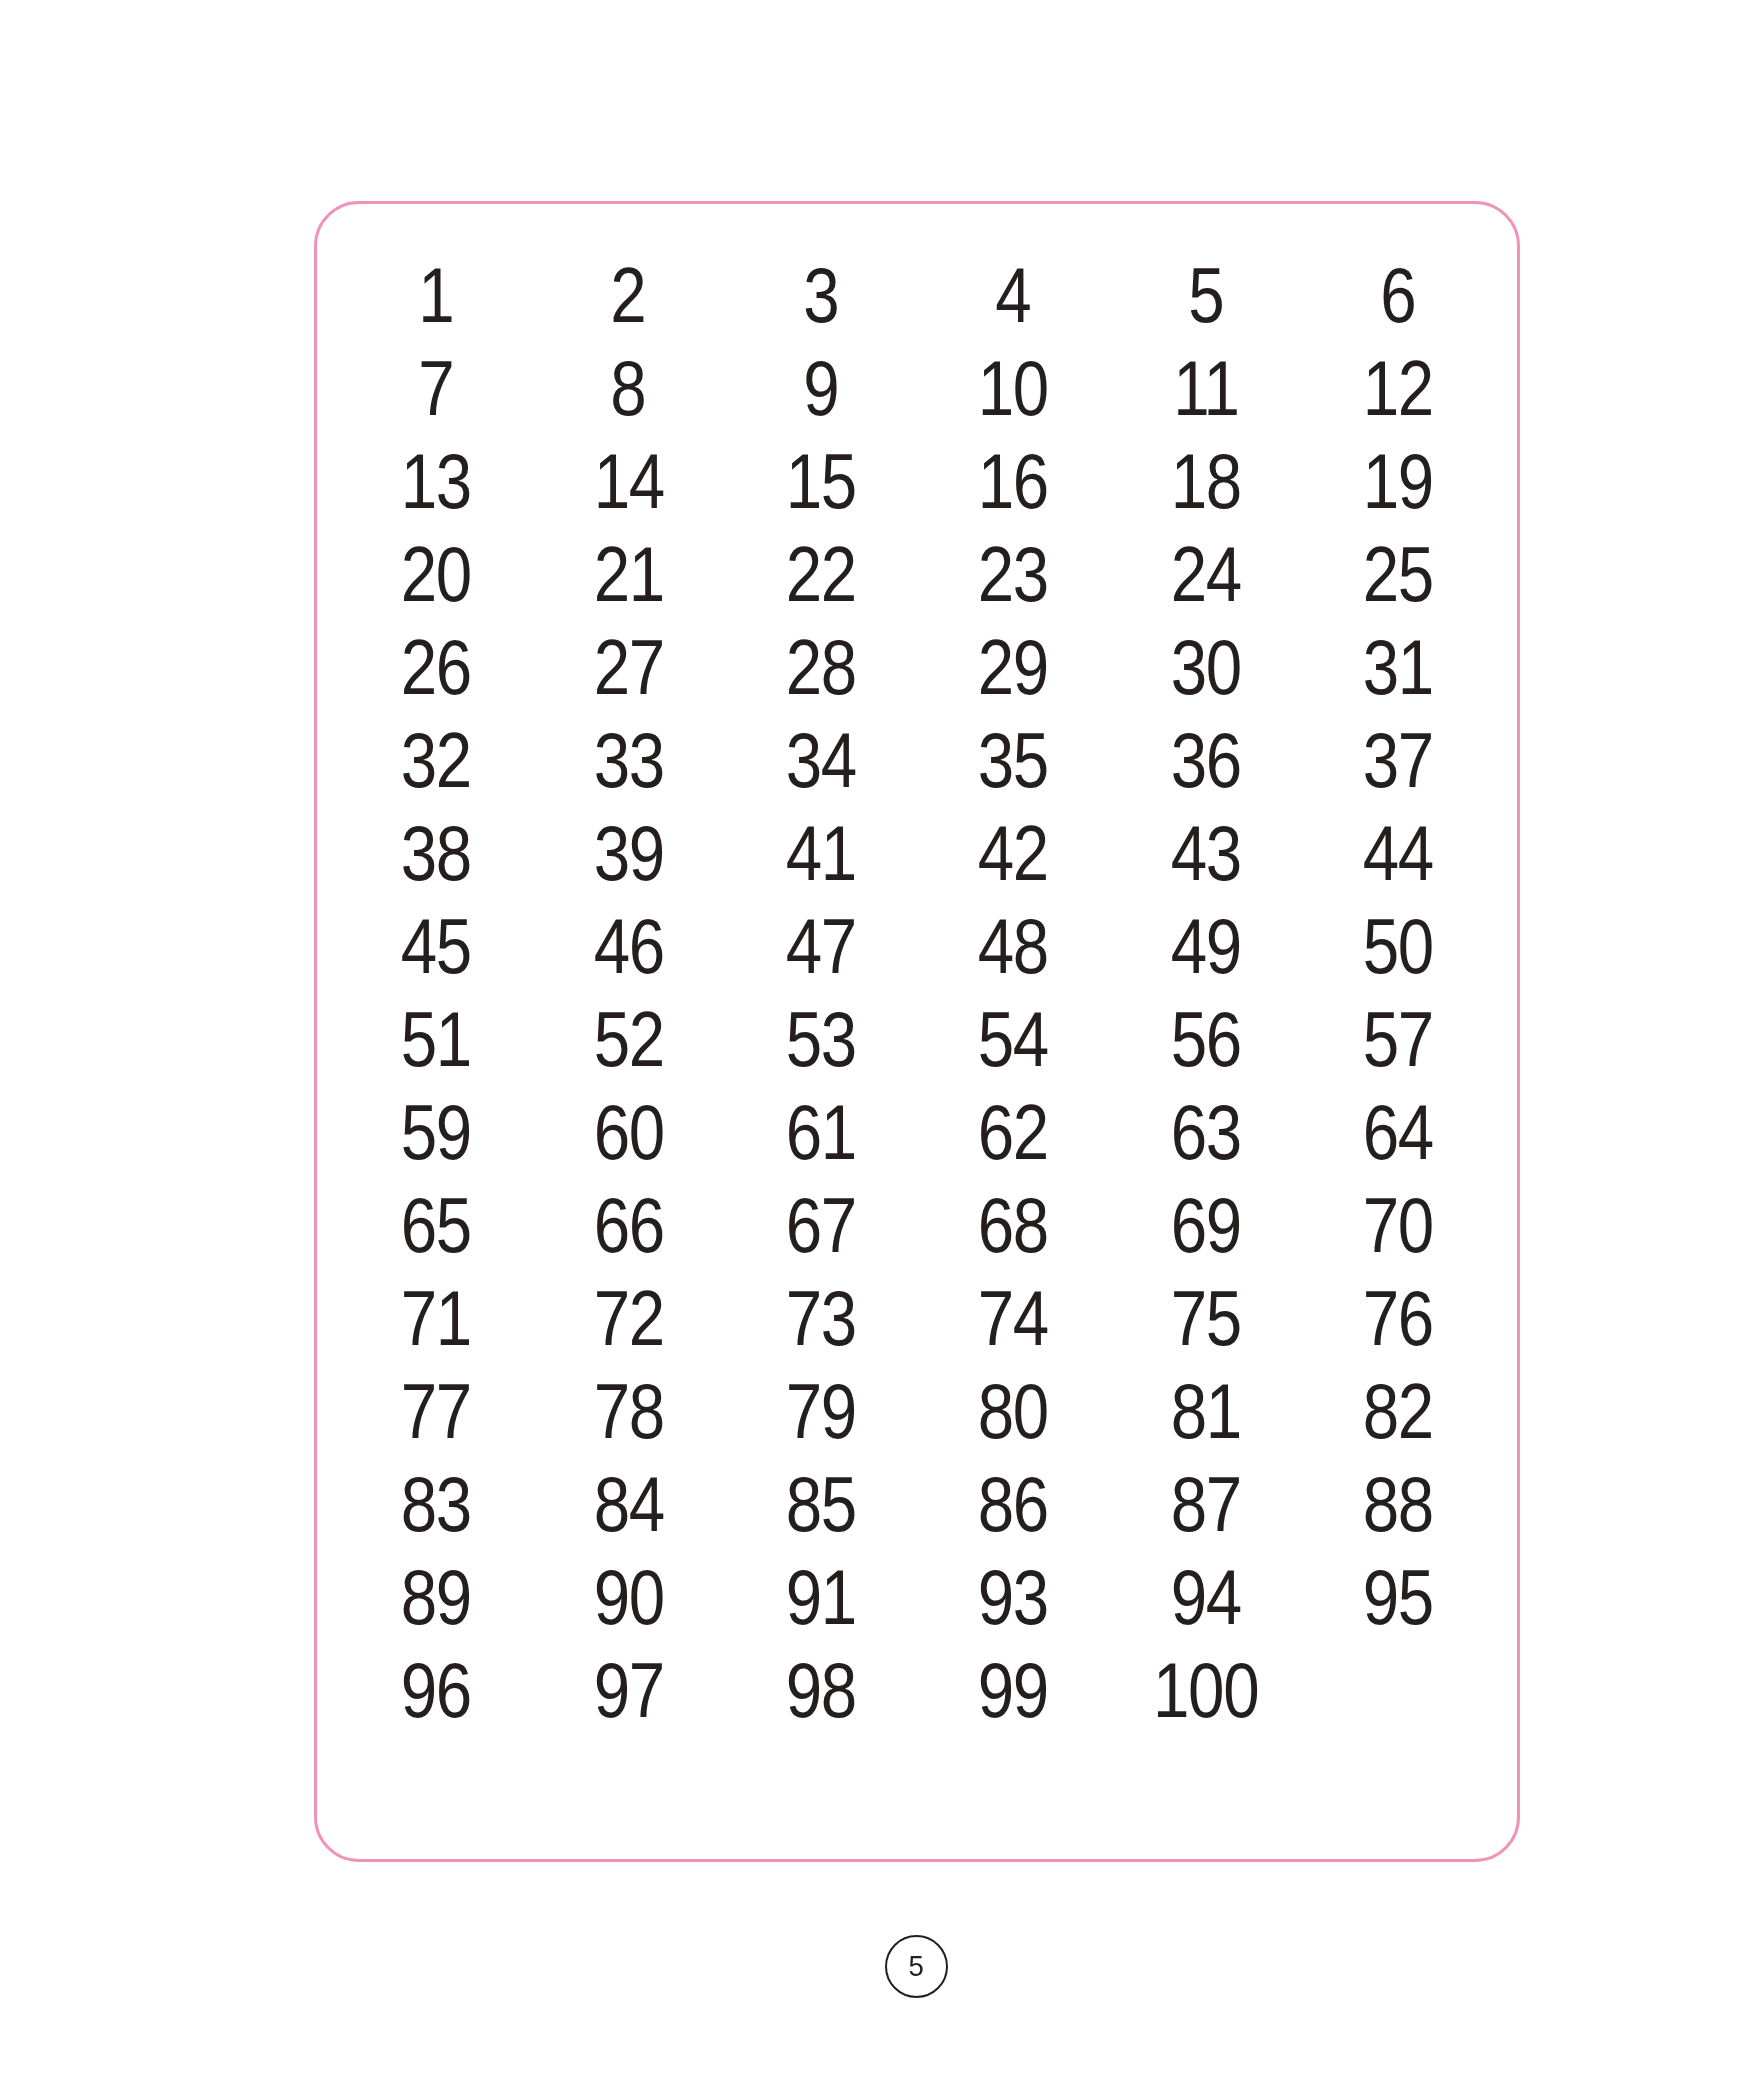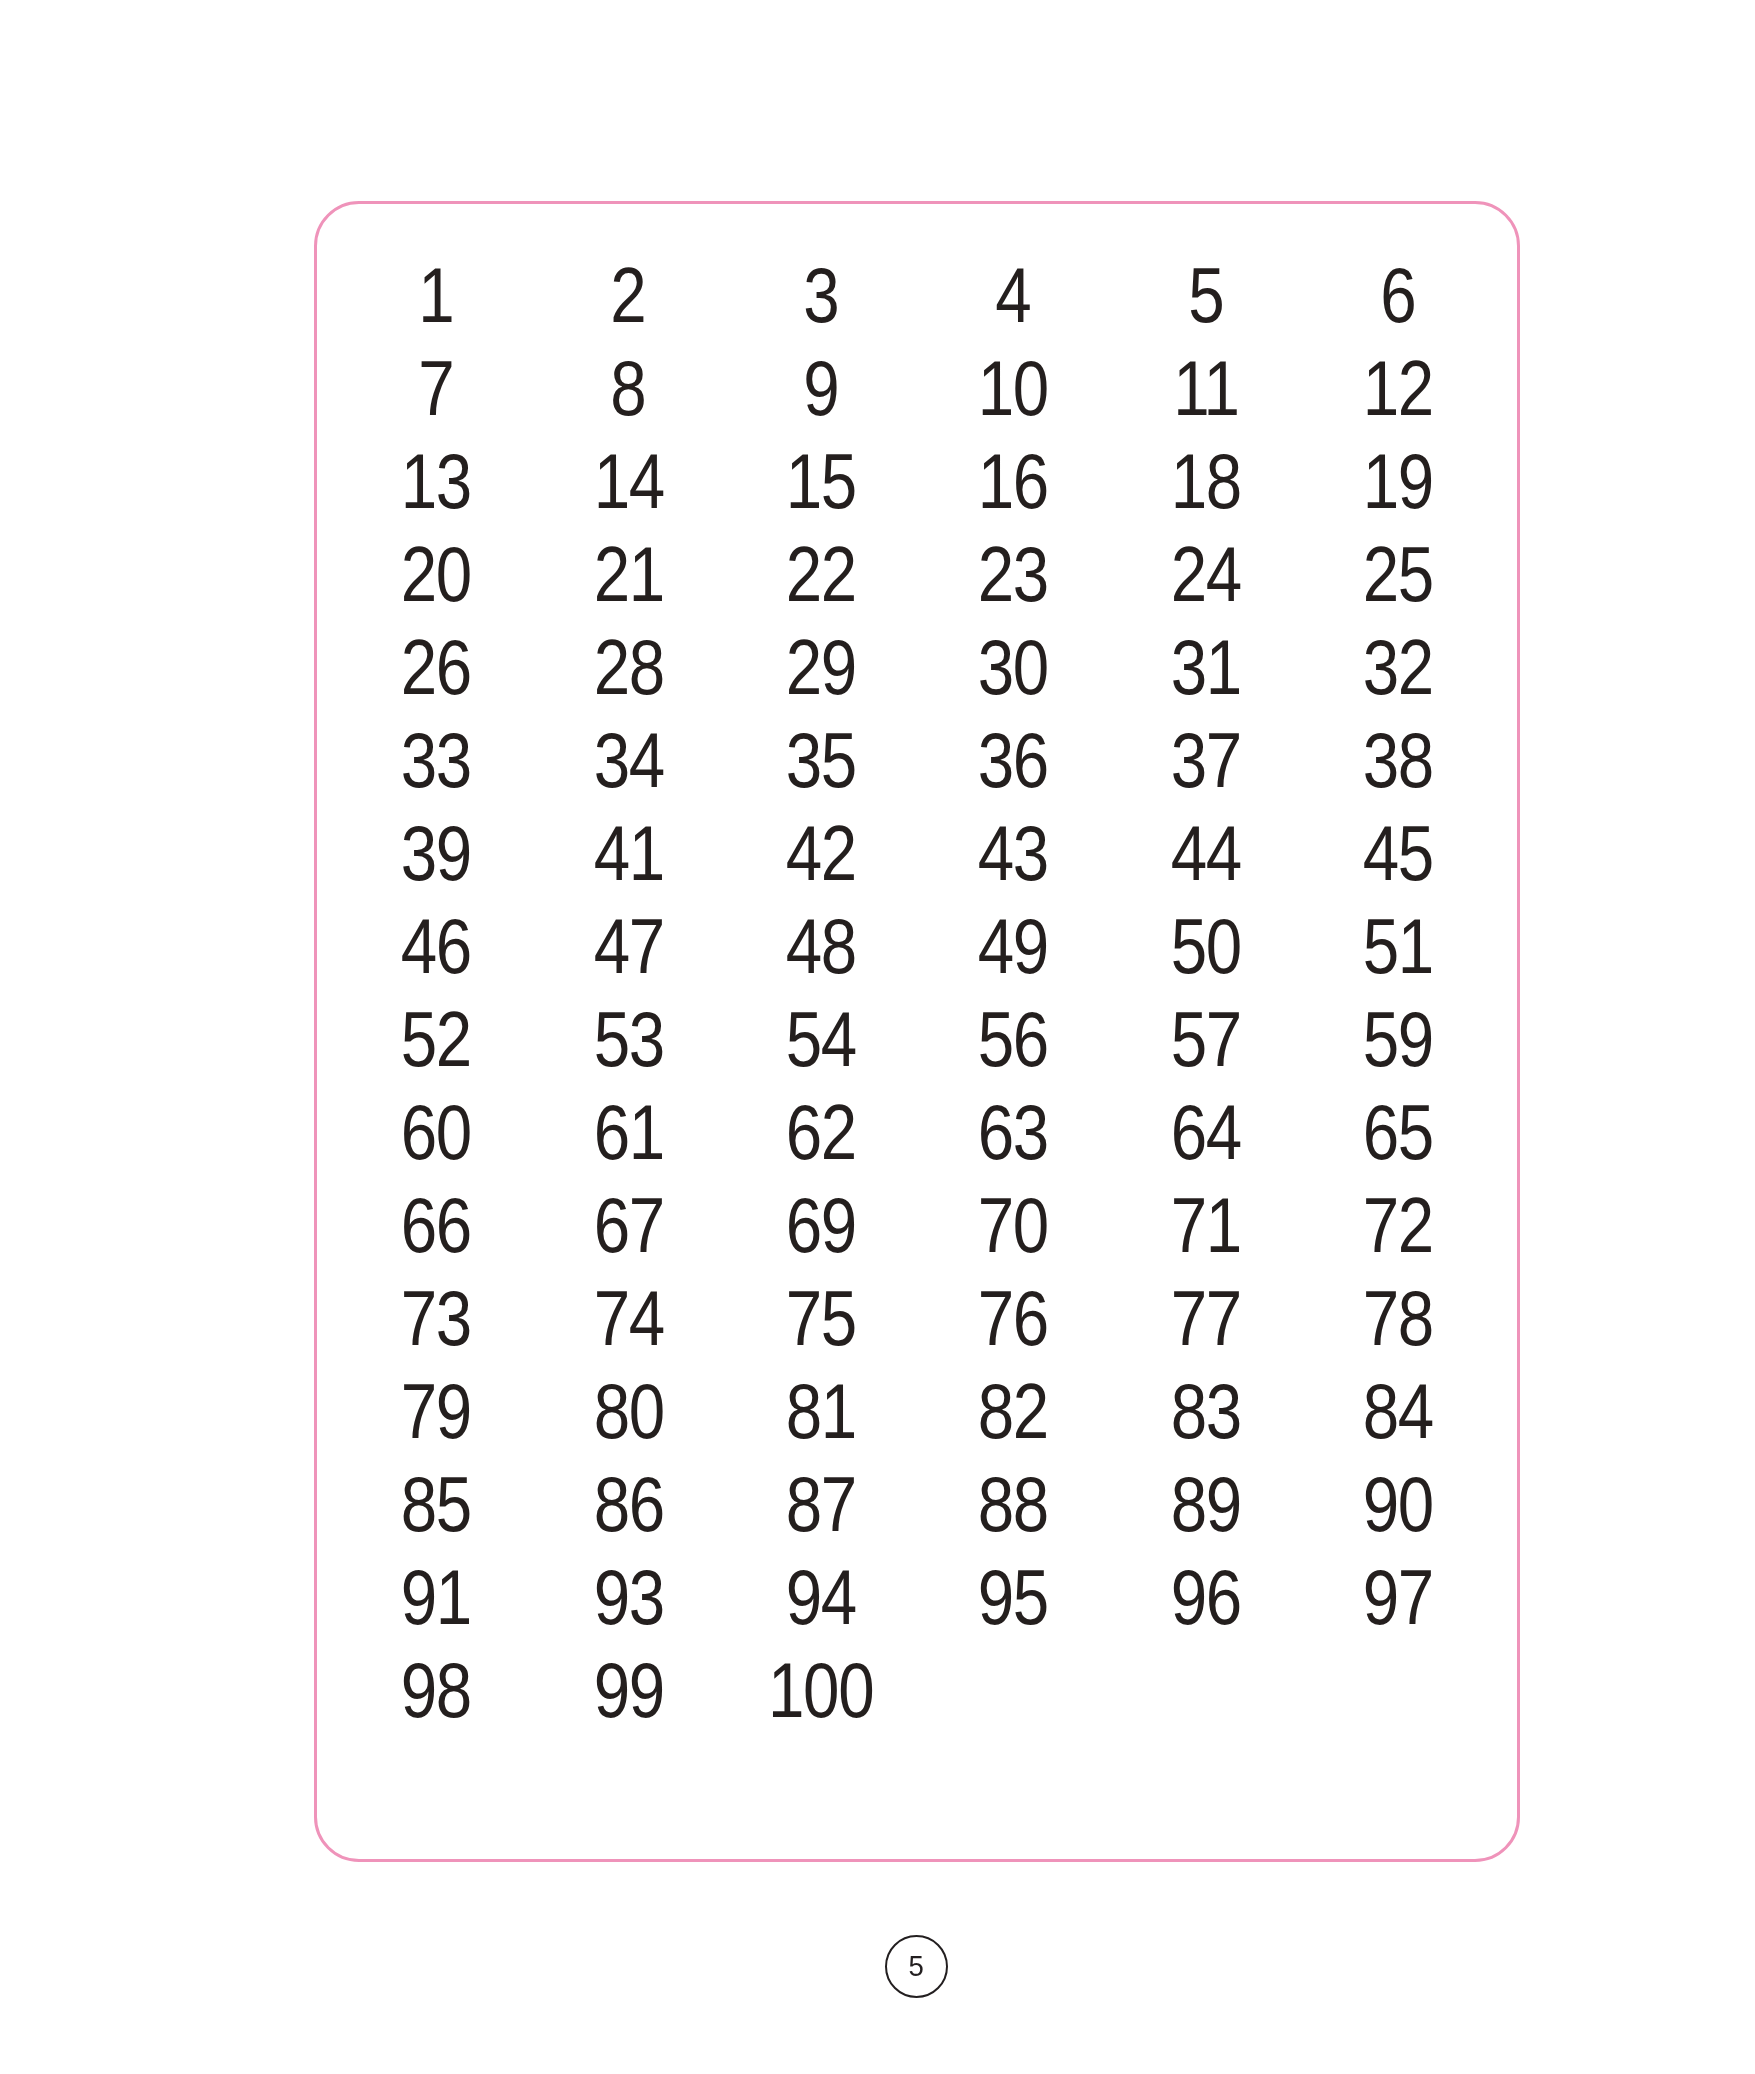--- a/index.html
+++ b/index.html
@@ -148,20 +148,23 @@
         <div class="number-cell">
           <span>24</span>
         </div>
         <div class="number-cell">
           <span>25</span>
         </div>
         <div class="number-cell">
           <span>26</span>
         </div>
         <div class="number-cell">
+          <span>27</span>
+        </div>
+        <div class="number-cell">
           <span>28</span>
         </div>
         <div class="number-cell">
           <span>29</span>
         </div>
         <div class="number-cell">
           <span>30</span>
         </div>
         <div class="number-cell">
           <span>31</span>
@@ -257,20 +260,23 @@
           <span>64</span>
         </div>
         <div class="number-cell">
           <span>65</span>
         </div>
         <div class="number-cell">
           <span>66</span>
         </div>
         <div class="number-cell">
           <span>67</span>
+        </div>
+        <div class="number-cell">
+          <span>68</span>
         </div>
         <div class="number-cell">
           <span>69</span>
         </div>
         <div class="number-cell">
           <span>70</span>
         </div>
         <div class="number-cell">
           <span>71</span>
         </div>

